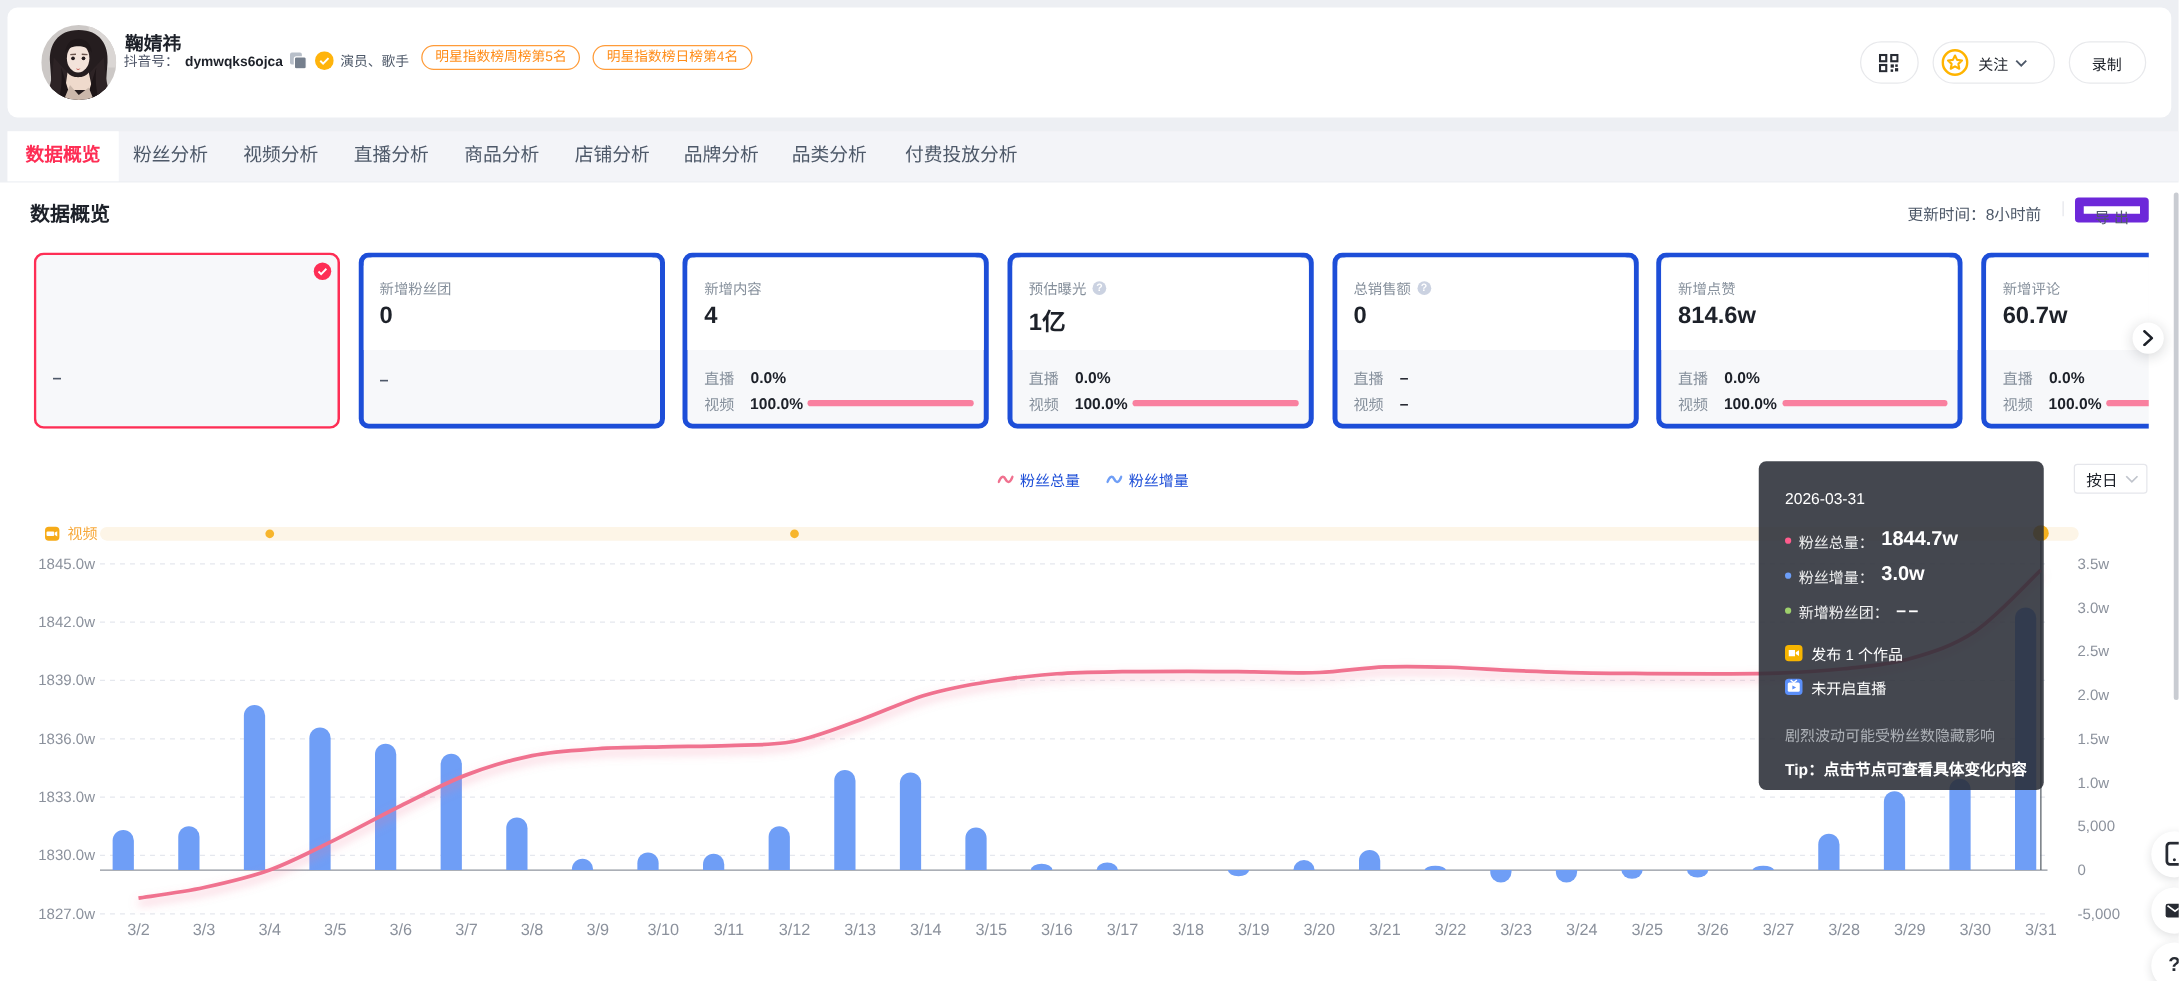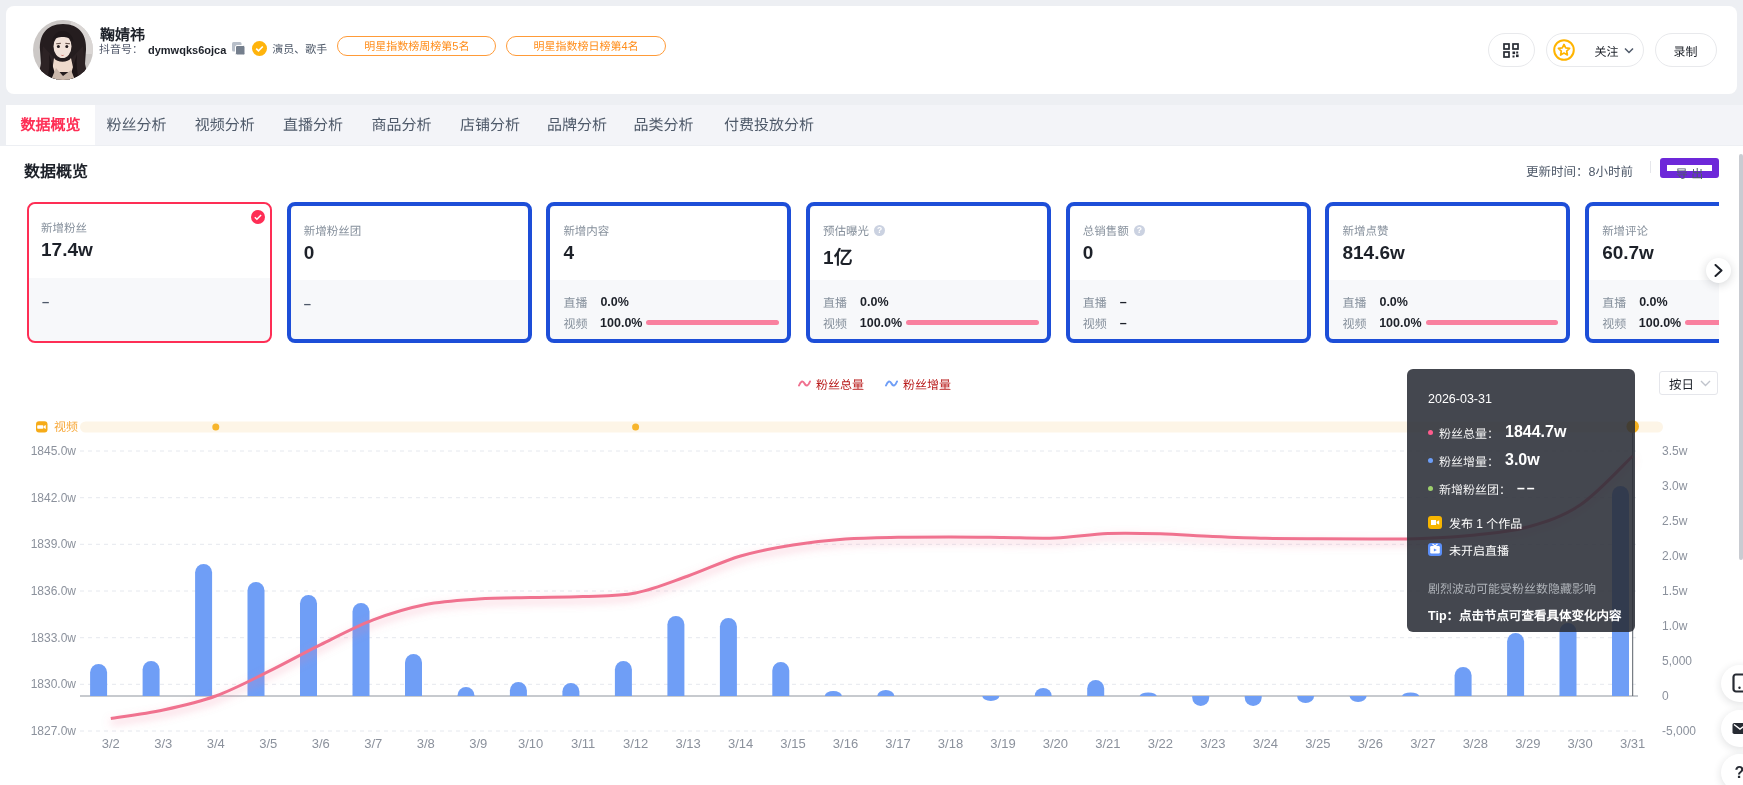--- a/index.html
+++ b/index.html
@@ -3,21 +3,21 @@
 <style>
 *{margin:0;padding:0;box-sizing:border-box}
 html,body{width:1743px;height:785px;overflow:hidden}
 body{font-family:"Liberation Sans",sans-serif;background:#fff;position:relative;color:#1d2129}
 .abs{position:absolute}
 .topbg{left:0;top:0;width:1743px;height:146px;background:#edeff3}
 .hcard{left:6px;top:6px;width:1731px;height:88px;background:#fff;border-radius:8px}
 .hname{left:100px;top:23px;font-size:15px;font-weight:bold}
 .hrow{left:99px;top:38px;height:18px;display:flex;align-items:flex-end;font-size:11px;color:#51586a}
 .hrow b{color:#1d2129;margin-left:5px;font-size:11px}
-.pill{display:inline-block;height:20px;line-height:19px;border:1px solid #ff9b38;border-radius:10px;color:#ff8d1a;font-size:11px;padding:0 26px;margin-left:10px}
+.pill{display:inline-block;height:20px;line-height:19px;border:1px solid #ff9b38;border-radius:10px;color:#ff8d1a;font-size:11px;padding:0 10px;margin-left:10px}
 .btn{position:absolute;top:33px;height:34px;border:1px solid #e8e9ec;border-radius:17px;background:#fff;display:flex;align-items:center;justify-content:center;font-size:12px;color:#1d2129}
 .tabs{left:6px;top:105px;width:1737px;height:40px;background:#f3f4f8}
 .tab{position:absolute;top:0;height:40px;line-height:40px;font-size:15px;color:#4e5969;transform:translateX(-50%)}
 .tabact{position:absolute;left:0;top:0;width:89px;height:40px;background:#fff;text-align:center;line-height:40px;font-size:15px;font-weight:bold;color:#fe2e55}
 .title{left:24px;top:158px;font-size:16px;font-weight:bold}
 .upd{left:1526px;top:161px;font-size:12.5px;color:#4e5969}
 .vsep{left:1650px;top:161px;width:1px;height:12px;background:#e5e6eb}
 .export{left:1660px;top:158px;width:59px;height:20px;border:7px solid #6d28d9;border-radius:3px;font-size:12px;color:#4e5969;text-align:center;line-height:18px}
 .cards{left:27px;top:202px;width:1692px;height:141px;overflow:hidden;display:flex;gap:14.7px}
 .card{flex:0 0 245px;height:141px;background:#f7f8fa;border:4px solid #1d4ed8;border-radius:8px;position:relative}
@@ -27,21 +27,21 @@
 .cval{font-size:19px;font-weight:bold;margin-top:4px}
 .cbot{position:absolute;left:13px;top:85px;right:8px;font-size:12px}
 .crow{height:21px;display:flex;align-items:center}
 .crow .l{color:#86909c;width:37px}
 .crow b{font-size:12.5px}
 .pbar{width:134px;height:5.5px;border-radius:3px;background:#f9809f;margin-left:4px}
 .dash{color:#4e5969;font-weight:bold;font-size:13px;position:absolute;left:13px;top:90px}
 .qmark{display:inline-block;width:11px;height:11px;border-radius:50%;background:#cbd2e1;color:#fff;font-size:8.5px;text-align:center;line-height:11px;margin-left:5px;font-weight:bold}
 .chkb{position:absolute;right:5px;top:6px;width:14px;height:14px;border-radius:50%;background:#fe2e55}
 .nextbtn{left:1706px;top:258px;width:25px;height:25px;border-radius:50%;background:#fff;box-shadow:0 2px 10px rgba(29,33,41,.18);text-align:center;line-height:25px;font-size:13px;font-weight:bold;color:#1d2129}
-.legend{left:798px;top:375px;display:flex;align-items:center;font-size:12px;color:#b91c1c}
+.legend{left:798px;top:375px;display:flex;align-items:center;font-size:12px;color:#1d4ed8}
 .legend svg{margin-right:5px}
 .leg2{margin-left:21px}
 .byday{left:1659px;top:371px;width:59px;height:24px;border:1px solid #e5e6eb;border-radius:3px;background:#fff;display:flex;align-items:center;font-size:12.5px}
 .tooltip{left:1407px;top:369px;width:228px;height:263px;background:rgba(42,46,55,.88);border-radius:6px;padding:23px 0 0 21px;color:#fff;z-index:5}
 .tt-title{font-size:12.5px;margin-bottom:12px}
 .tt-row{display:flex;align-items:center;height:28px}
 .tt-dot{width:5px;height:5px;border-radius:50%;margin-right:6px}
 .tt-lab{font-size:12px;color:rgba(255,255,255,.92)}
 .tt-val{font-size:16px;font-weight:bold;margin-left:6px}
 .tt-icorow{display:flex;align-items:center;height:27px;font-size:12px}
@@ -104,21 +104,21 @@
         <rect x="9.5" y="12.5" width="2" height="2"></rect>
         <rect x="13.2" y="8.5" width="2" height="2"></rect>
       </g>
     </svg>
 </div>
 <div class="btn" style="left:1545.5px;width:98px;justify-content:flex-start;padding-left:6px">
 <svg width="22" height="22" viewBox="0 0 22 22">
       <circle cx="11" cy="11" r="9.8" fill="none" stroke="#ffb400" stroke-width="2"></circle>
       <path d="M11 5.4l1.7 3.5 3.9.5-2.9 2.7.7 3.9-3.4-1.9-3.4 1.9.7-3.9-2.9-2.7 3.9-.5z" fill="none" stroke="#ffb400" stroke-width="1.7" stroke-linejoin="round"></path>
     </svg>
-<span style="margin-left:20px">关注</span>
+<span style="margin-left:8px">关注</span>
 <svg width="10" height="7" viewBox="0 0 10 7" style="margin-left:5px">
       <path d="M1 1.5l4 4 4-4" fill="none" stroke="#4e5969" stroke-width="1.5"></path>
     </svg>
 </div>
 <div class="btn" style="left:1654.5px;width:62px">录制</div>
 <div class="abs tabs"></div>
 <div class="abs tabact" style="left:6px;top:105px">数据概览</div>
 <div class="abs" style="left:6px;top:105px;width:1737px;height:40px">
 <span class="tab" style="left:130.4px">粉丝分析</span>
 <span class="tab" style="left:218.7px">视频分析</span>
@@ -128,24 +128,20 @@
 <span class="tab" style="left:571px">品牌分析</span>
 <span class="tab" style="left:657.4px">品类分析</span>
 <span class="tab" style="left:763px">付费投放分析</span>
 </div>
 <div class="abs title">数据概览</div>
 <div class="abs upd">更新时间：8小时前</div>
 <div class="abs vsep"></div>
 <div class="abs export">导 出</div>
 <div class="abs cards">
   <div class="card cardsel">
-    <div class="ctop" style="padding:15px 0 0 12px">
-        <div class="clab">新增粉丝</div>
-        <div class="cval">17.4w</div>
-      </div>
     <div class="chkb"><svg width="14" height="14" viewBox="0 0 14 14">
           <path d="M3.8 7.2l2.1 2.1 4.2-4.3" stroke="#fff" stroke-width="1.5" fill="none"></path>
         </svg></div>
     <span class="dash">–</span>
   </div>
   <div class="card">
     <div class="ctop">
         <div class="clab">新增粉丝团</div>
         <div class="cval">0</div>
       </div>

